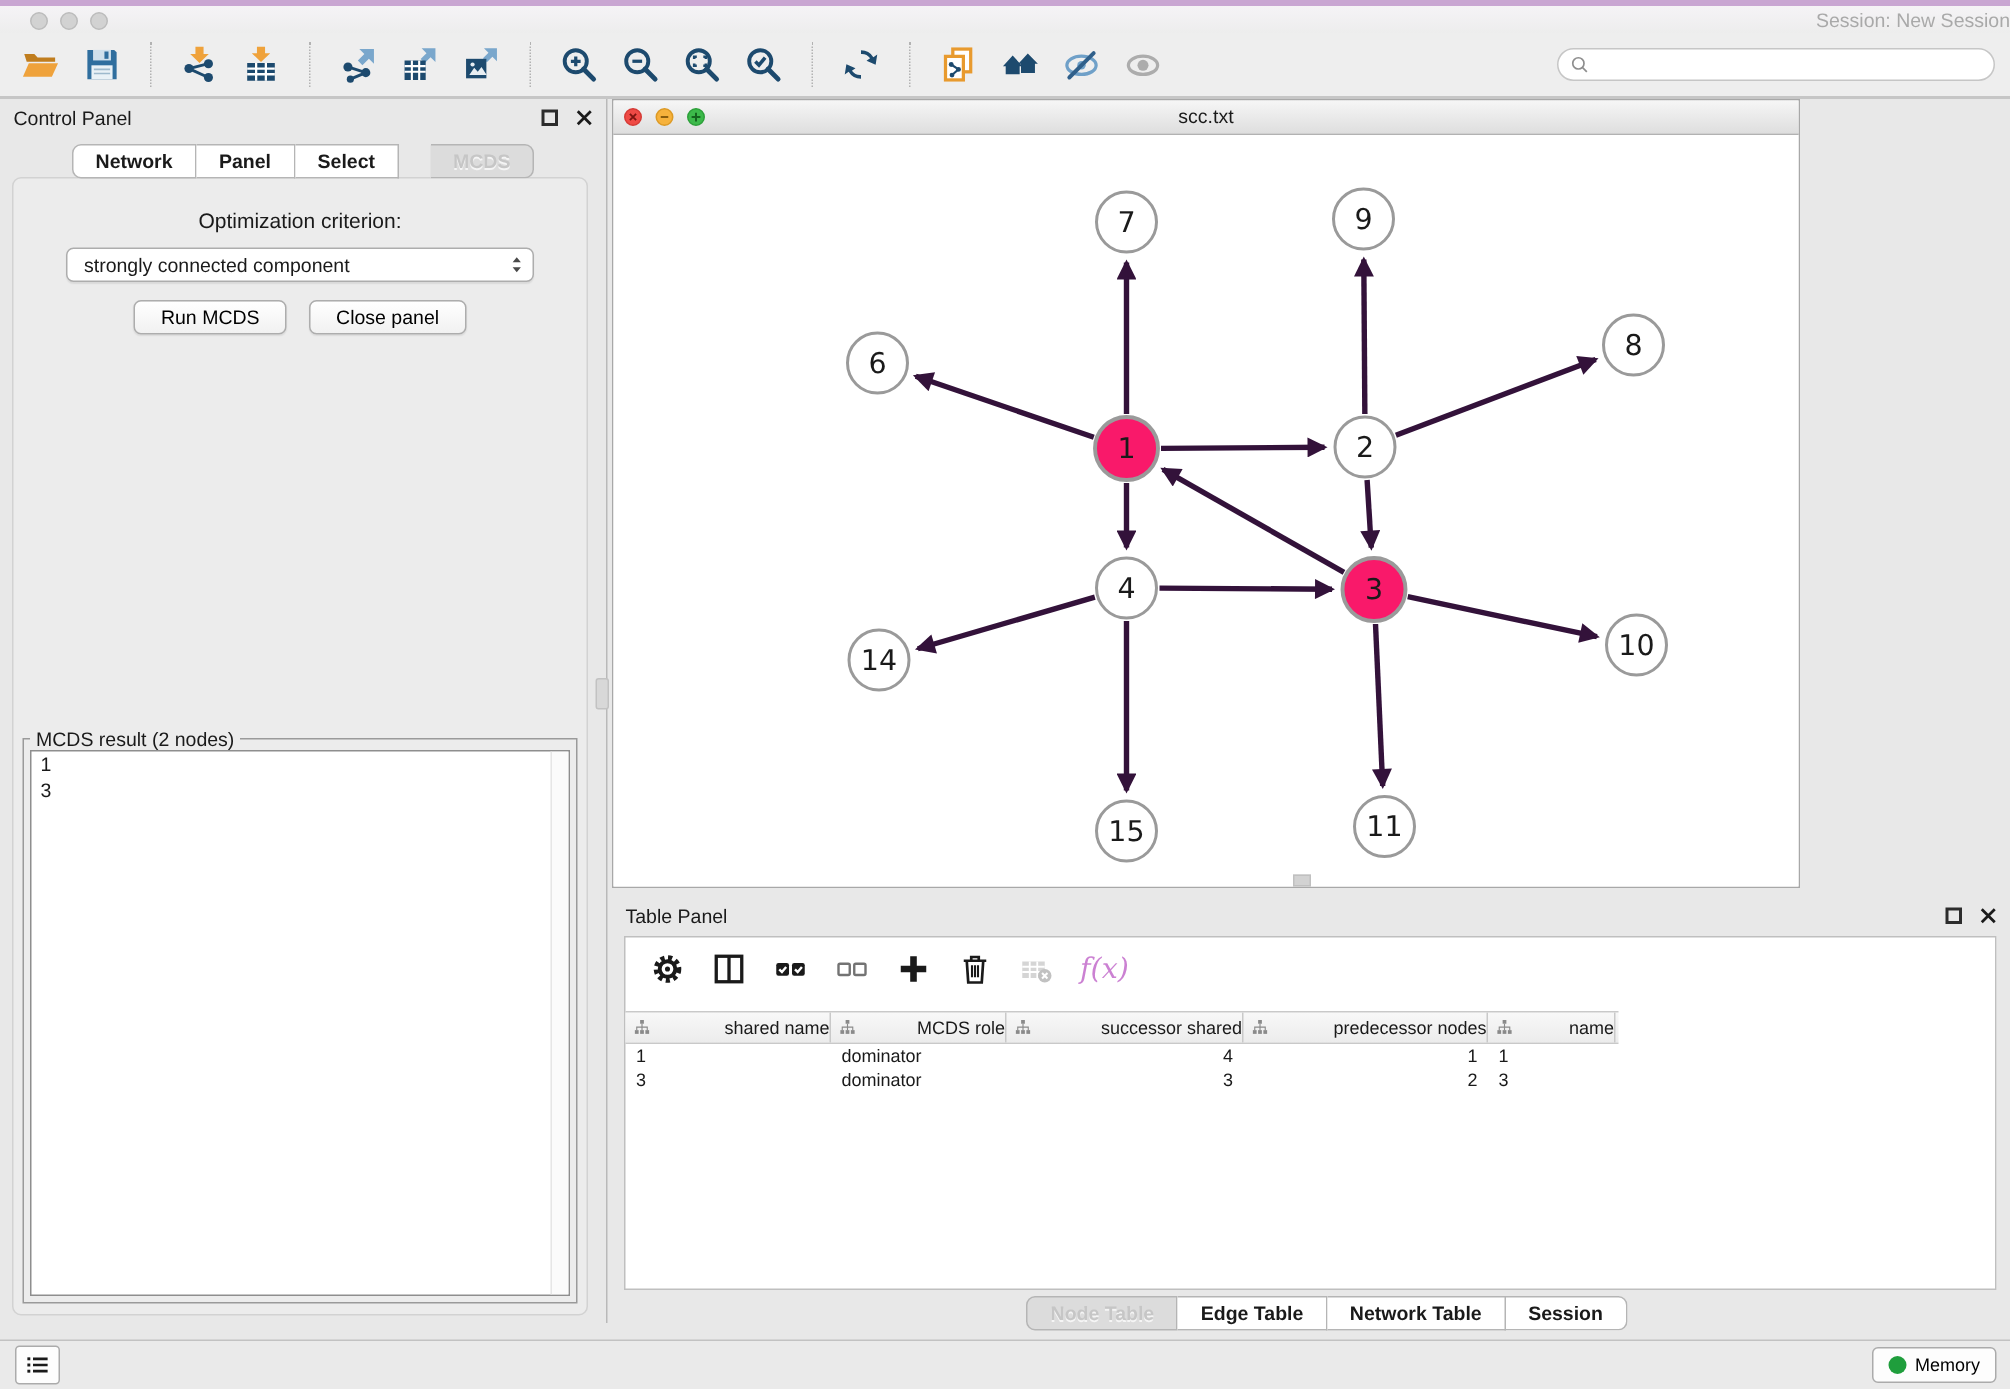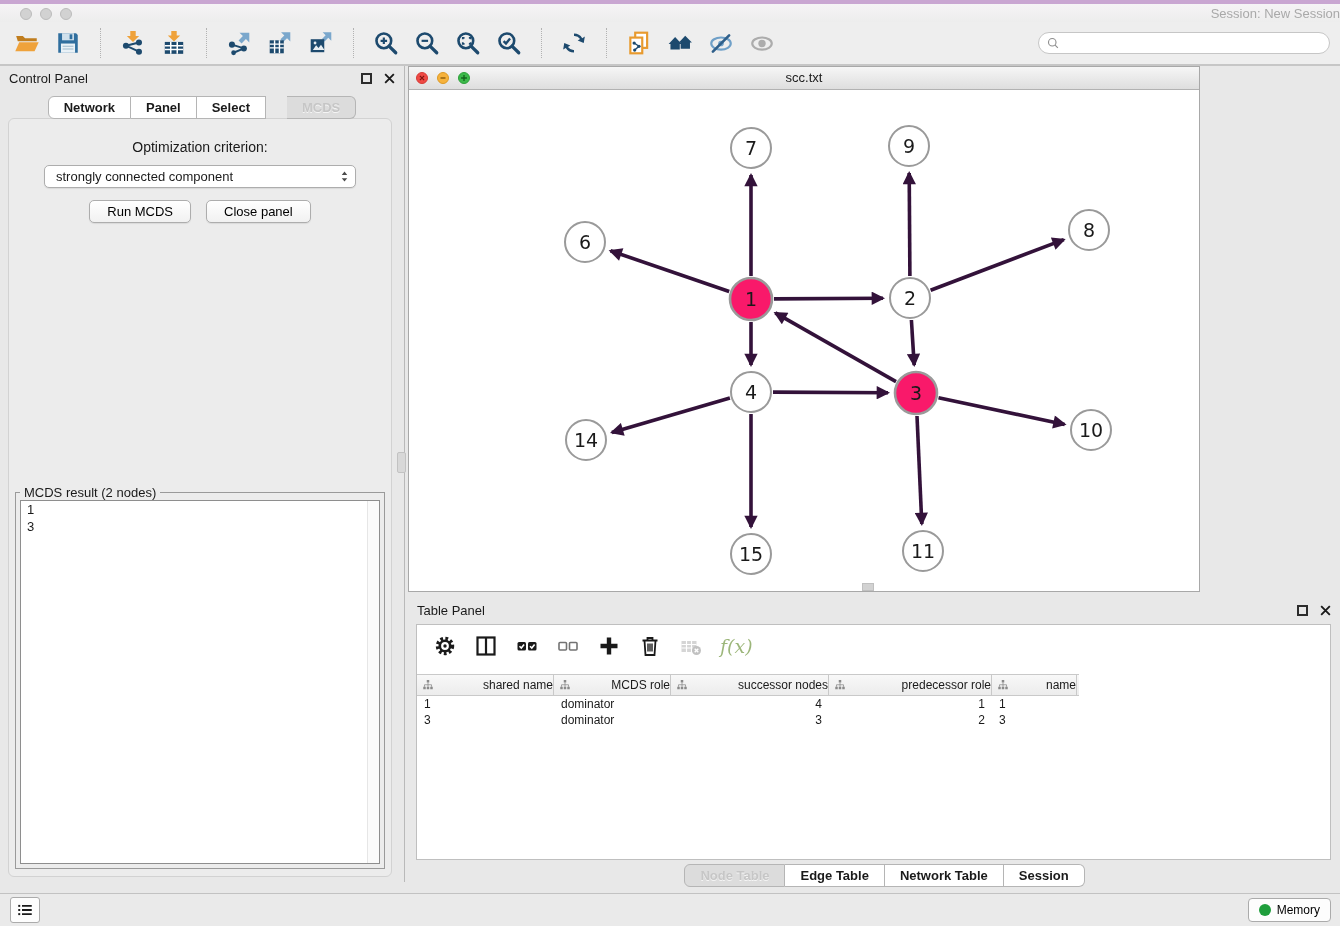--- a/index.html
+++ b/index.html
@@ -67,21 +67,21 @@
   .nw-canvas { position:relative; height:501px; background:#fff; }
   .canvas-grip { position:absolute; left:453px; bottom:0; width:12px; height:8px; background:#d2d2d2; border:1px solid #c0c0c0; box-sizing:border-box; }
 
   
   .table-panel { position:absolute; left:408px; top:598px; width:932px; height:292px; }
   .tp-box { position:absolute; left:8px; right:9px; top:26px; height:234px; background:#fff; border:1px solid #bfbfbf; }
   .tp-toolbar { height:42px; display:flex; align-items:center; gap:15px; padding:0 4px 0 15px; }
   .tp-btn { width:26px; height:26px; border:none; background:none; padding:1px; cursor:pointer; }
   .tp-btn svg { width:100%; height:100%; }
   .tp-btn.disabled { opacity:.55; cursor:default; }
-  .fx-label { font-family:"DejaVu Serif",serif; font-style:italic; font-size:19px; color:#4d7c0f; }
+  .fx-label { font-family:"DejaVu Serif",serif; font-style:italic; font-size:19px; color:#a21caf; }
   .tp-header { display:flex; width:662px; height:22px; background:linear-gradient(#f8f8f8,#ececec); border-top:1px solid #c9c9c9; border-bottom:1px solid #c9c9c9; margin-top:7px; box-sizing:border-box; }
   .th-cell { position:relative; border-right:1px solid #c9c9c9; display:flex; align-items:center; justify-content:flex-end; font-size:12px; box-sizing:border-box; cursor:pointer; }
   .th-icon { position:absolute; left:5px; width:12px; height:12px; }
   .tp-row { display:flex; width:662px; height:16px; align-items:center; cursor:pointer; }
   .td-cell { box-sizing:border-box; font-size:12px; padding:0 7px; white-space:nowrap; overflow:hidden; }
   .tp-tabs { position:absolute; bottom:3px; left:0; width:100%; }
 
   
   .status-bar { position:absolute; left:0; top:893px; width:100%; height:33px; background:#eaeaea; border-top:1px solid #c2c2c2; box-sizing:border-box; }
   .sb-left-btn { position:absolute; left:10px; top:3px; width:30px; height:26px; background:#fdfdfd; border:1px solid #ababab; border-radius:3px; padding:3px; cursor:pointer; }
@@ -414,33 +414,33 @@
         <div class="th-cell" style="width: 158px;">
           <span class="th-icon">
             <svg viewBox="0 0 24 24">
               <rect x="9.5" y="2" width="5" height="5" fill="#8a8a8a"></rect>
               <rect x="2.5" y="15.5" width="5" height="5" fill="#8a8a8a"></rect>
               <rect x="9.5" y="15.5" width="5" height="5" fill="#8a8a8a"></rect>
               <rect x="16.5" y="15.5" width="5" height="5" fill="#8a8a8a"></rect>
               <path stroke="#8a8a8a" stroke-width="1.5" fill="none" d="M12 7v4.5M5 15.5v-4h14v4M12 11.5v4"></path>
             </svg>
           </span>
-          <span>successor nodes</span>
+          <span>successor shared</span>
         </div>
         <div class="th-cell" style="width: 163px;">
           <span class="th-icon">
             <svg viewBox="0 0 24 24">
               <rect x="9.5" y="2" width="5" height="5" fill="#8a8a8a"></rect>
               <rect x="2.5" y="15.5" width="5" height="5" fill="#8a8a8a"></rect>
               <rect x="9.5" y="15.5" width="5" height="5" fill="#8a8a8a"></rect>
               <rect x="16.5" y="15.5" width="5" height="5" fill="#8a8a8a"></rect>
               <path stroke="#8a8a8a" stroke-width="1.5" fill="none" d="M12 7v4.5M5 15.5v-4h14v4M12 11.5v4"></path>
             </svg>
           </span>
-          <span>predecessor role</span>
+          <span>predecessor nodes</span>
         </div>
         <div class="th-cell" style="width: 85px;">
           <span class="th-icon">
             <svg viewBox="0 0 24 24">
               <rect x="9.5" y="2" width="5" height="5" fill="#8a8a8a"></rect>
               <rect x="2.5" y="15.5" width="5" height="5" fill="#8a8a8a"></rect>
               <rect x="9.5" y="15.5" width="5" height="5" fill="#8a8a8a"></rect>
               <rect x="16.5" y="15.5" width="5" height="5" fill="#8a8a8a"></rect>
               <path stroke="#8a8a8a" stroke-width="1.5" fill="none" d="M12 7v4.5M5 15.5v-4h14v4M12 11.5v4"></path>
             </svg>

